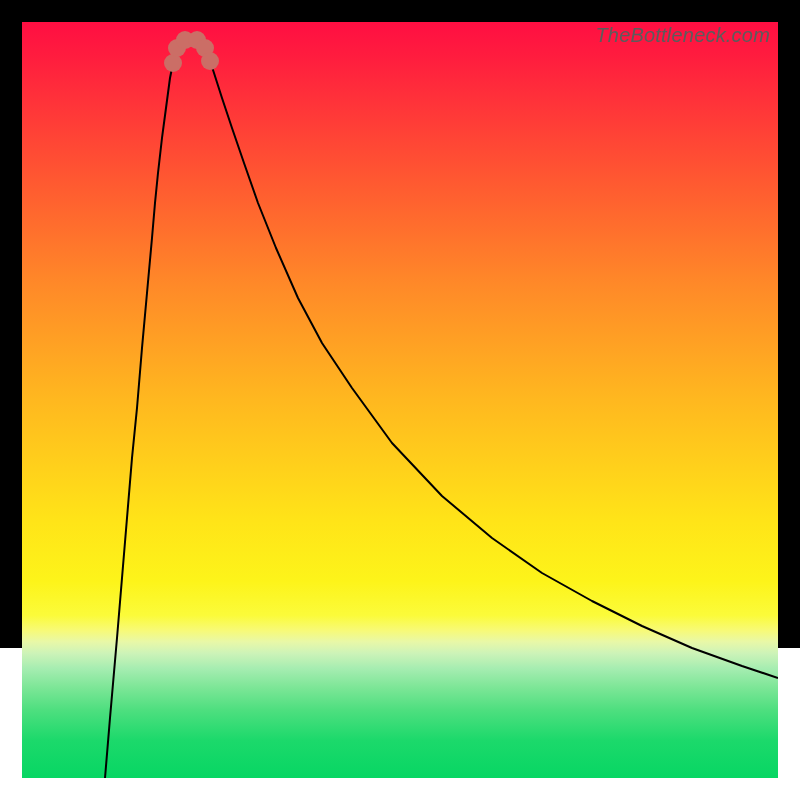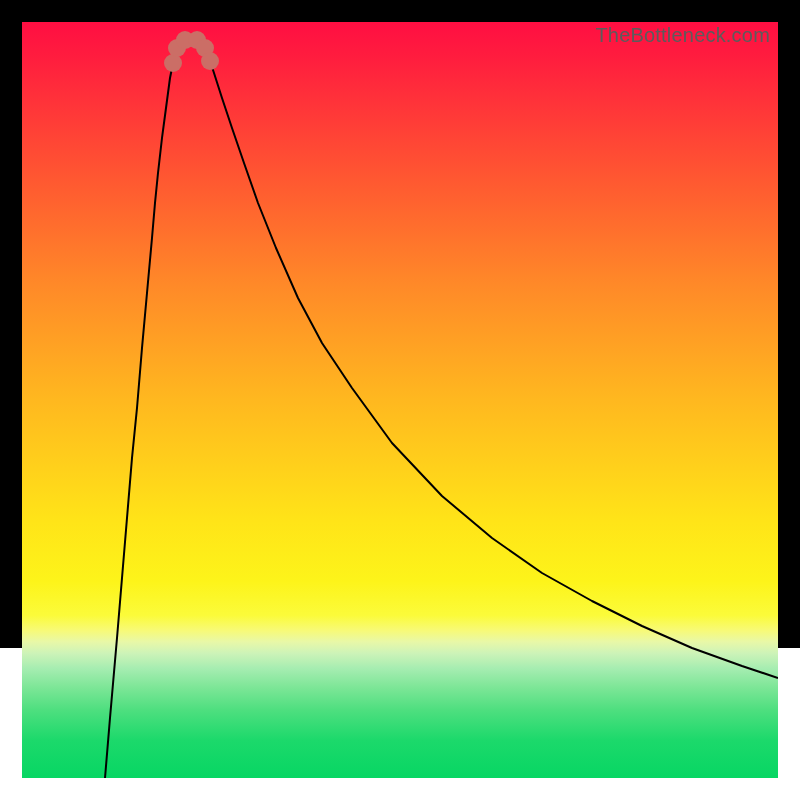--- a/index.html
+++ b/index.html
@@ -9,20 +9,21 @@
     height: 800px;
     overflow: hidden;
     font-family: Arial, Helvetica, sans-serif;
   }
   .frame {
     width: 800px;
     height: 648px;
     background: #000;
     position: relative;
     box-sizing: border-box;
+    font-style: italic;
   }
   .plot-area {
     position: absolute;
     left: 22px;
     top: 22px;
     width: 756px;
     height: 756px;
     overflow: hidden;
   }
   .gradient-bg {

